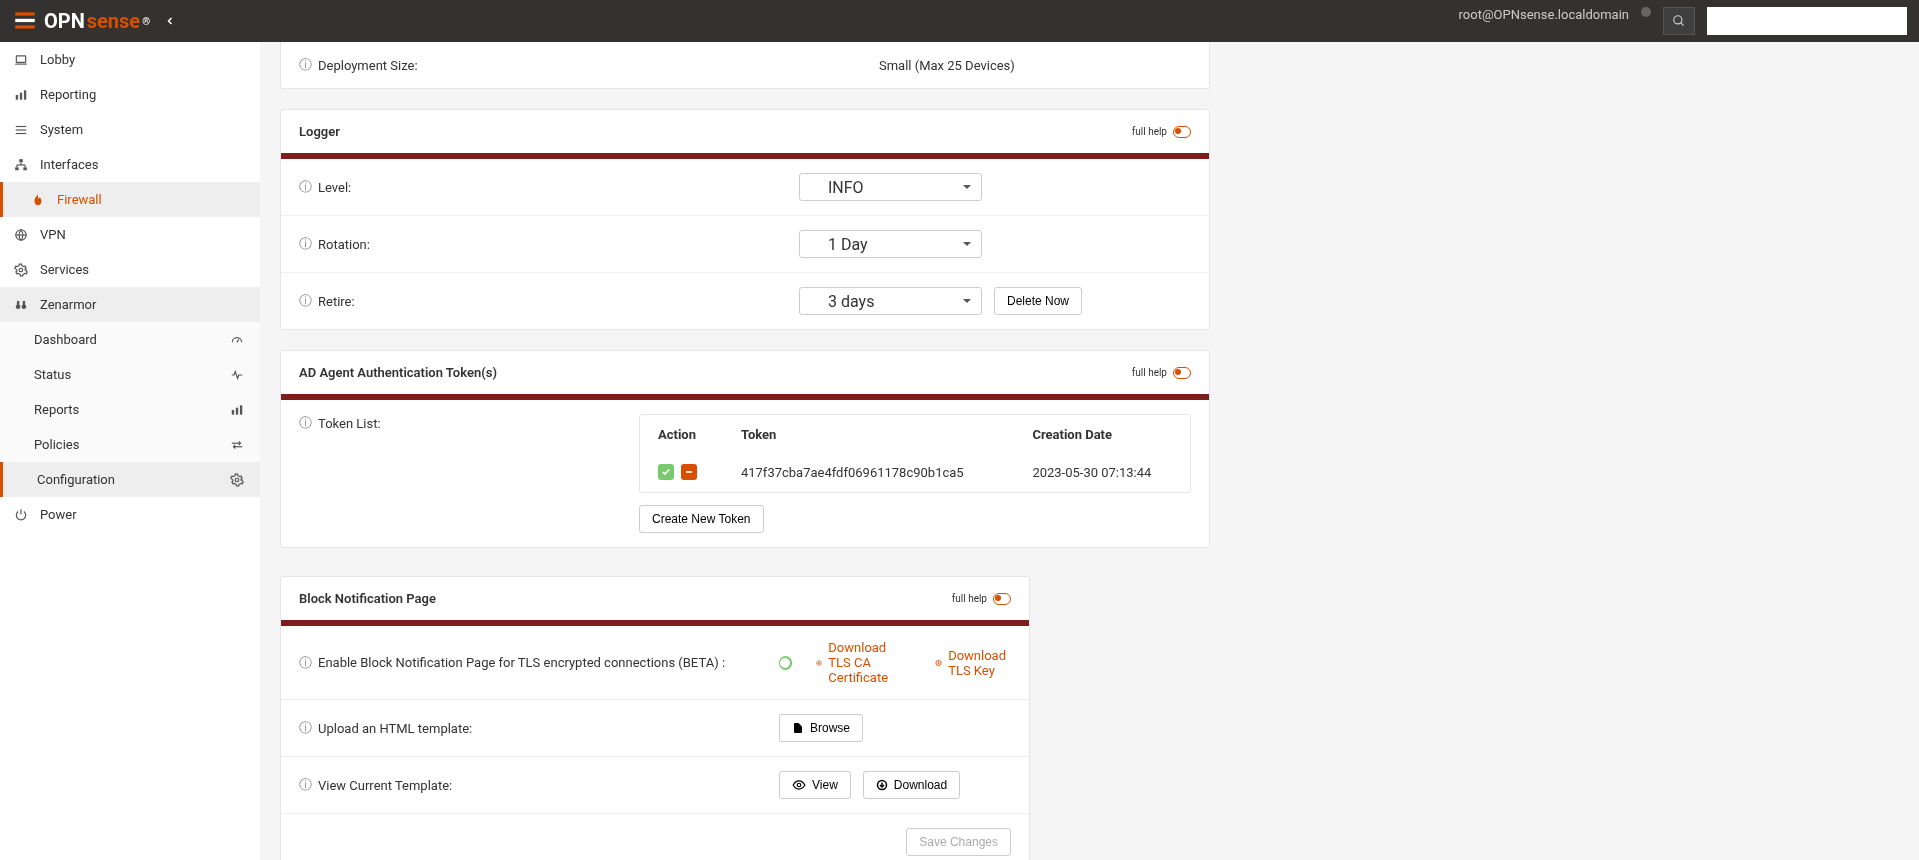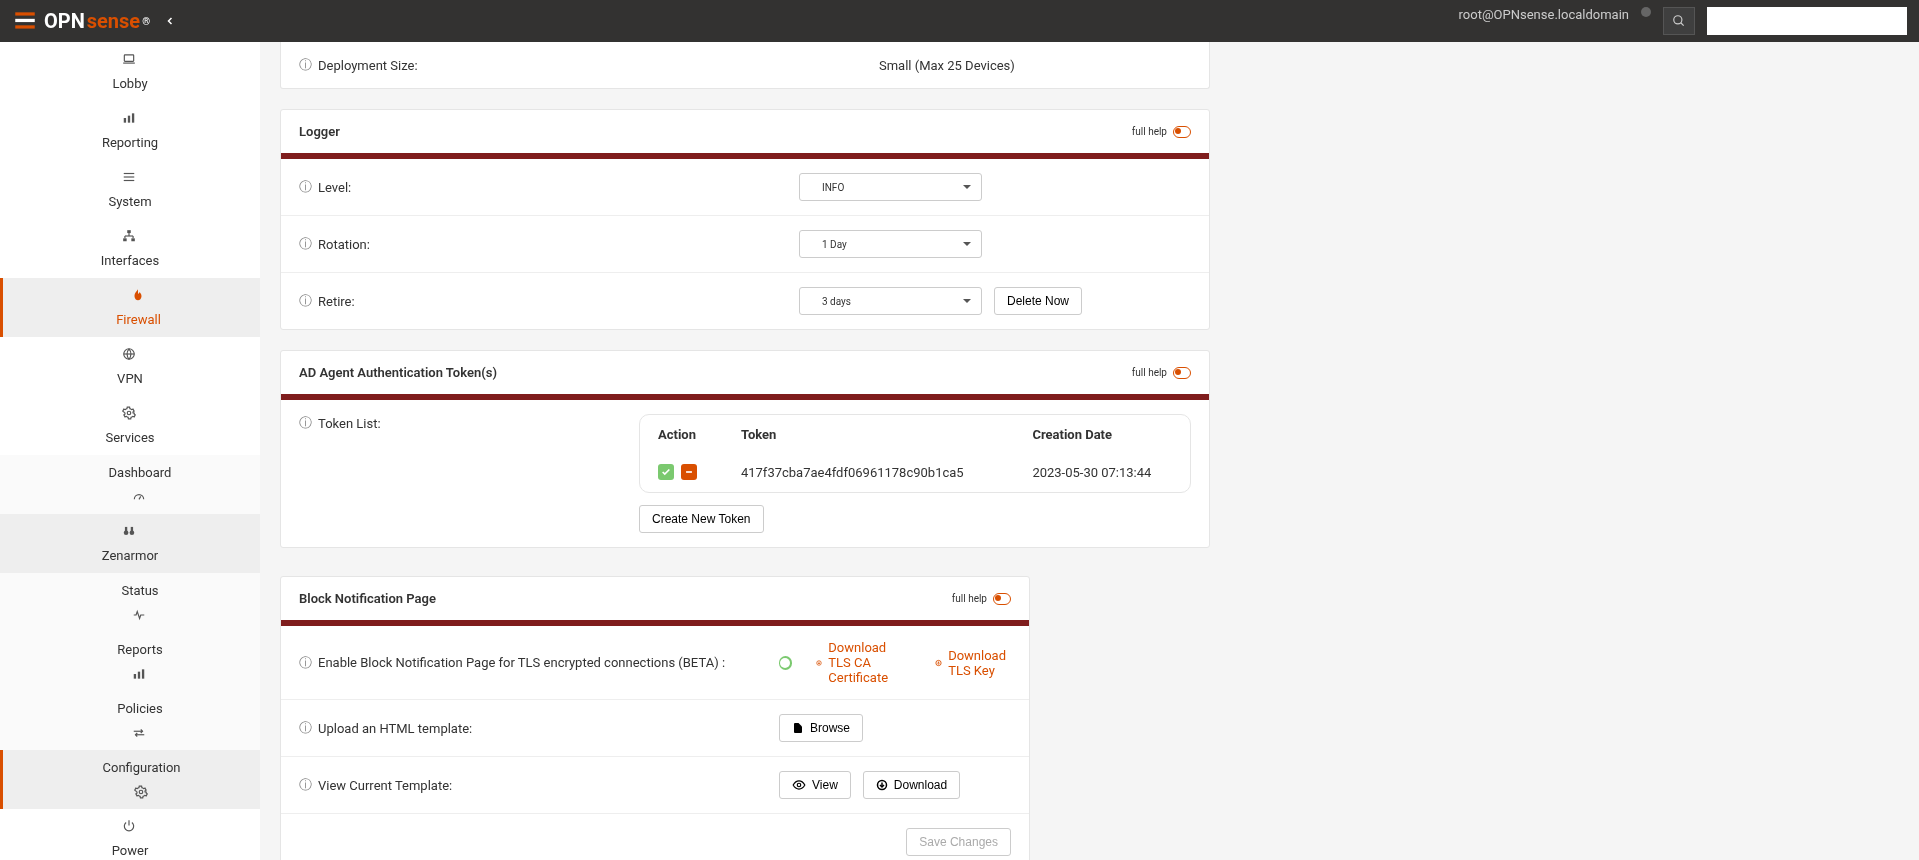--- a/index.html
+++ b/index.html
@@ -18,21 +18,21 @@
 .status-dot { width: 10px; height: 10px; border-radius: 50%; background: #666; }
 .search-btn { background: #3f3f3f; border: 1px solid #555; width: 32px; height: 28px; display: flex; align-items: center; justify-content: center; cursor: pointer; }
 .search-input { width: 200px; height: 28px; border: none; padding: 0 8px; background: #fff; }
 
 
 .container { display: flex; }
 .sidebar { width: 260px; background: #fff; min-height: calc(100vh - 42px); }
 .content { flex: 1; padding: 0 20px; }
 
 
-.nav-item { display: flex; align-items: center; padding: 10px 14px; cursor: pointer; color: #333; gap: 10px; flex-direction: column; }
+.nav-item { display: flex; align-items: center; padding: 10px 14px; cursor: pointer; color: #333; gap: 10px; }
 .nav-item.active { color: #d94f00; background: #eee; border-left: 3px solid #d94f00; padding-left: 28px; }
 .nav-item.sub { padding-left: 34px; background: #fafafa; justify-content: space-between; }
 .nav-item.sub.active-sub { background: #eee; border-left: 3px solid #d94f00; }
 .nav-item .icon { width: 16px; text-align: center; color: #555; }
 .nav-item.active .icon { color: #d94f00; }
 .nav-item.expanded { background: #eee; }
 
 
 .panel { background: #fff; border: 1px solid #e5e5e5; border-radius: 3px; margin-bottom: 20px; }
 .panel-header { padding: 14px 18px; border-bottom: 6px solid #7f1d1d; display: flex; align-items: center; justify-content: space-between; font-weight: 600; }
@@ -40,32 +40,32 @@
 .panel-row:last-child { border-bottom: none; }
 .row-label { width: 500px; display: flex; align-items: center; gap: 6px; }
 .row-value { flex: 1; display: flex; align-items: center; gap: 12px; }
 .info-icon { color: #888; font-size: 13px; }
 
 .full-help { display: flex; align-items: center; gap: 6px; font-size: 10px; font-weight: normal; color: #333; }
 .help-toggle { width: 18px; height: 12px; border: 1.5px solid #d94f00; border-radius: 8px; position: relative; }
 .help-toggle::after { content: ''; width: 6px; height: 6px; border-radius: 50%; background: #d94f00; position: absolute; left: 1px; top: 1px; }
 
 
-.select-box { position: relative; width: 183px; height: 28px; border: 1px solid #ccc; border-radius: 3px; background: #fff; display: flex; align-items: center; padding: 0 22px; cursor: pointer; font-size: 10px; }
+.select-box { position: relative; width: 183px; height: 28px; border: 1px solid #ccc; border-radius: 3px; background: #fff; display: flex; align-items: center; padding: 0 28px; cursor: pointer; font-size: 16px; }
 .select-box::after { content: ''; position: absolute; right: 10px; border-left: 4px solid transparent; border-right: 4px solid transparent; border-top: 4px solid #555; }
 .btn { padding: 6px 12px; border: 1px solid #ccc; background: #fff; border-radius: 3px; cursor: pointer; font-size: 12px; display: inline-flex; align-items: center; gap: 6px; }
 .btn.disabled { color: #aaa; cursor: not-allowed; }
 
 
 .toggle { width: 26px; height: 14px; border-radius: 10px; position: relative; cursor: pointer; }
 .toggle.on { background: #7bc96f; }
 .toggle.on::after { content: ''; width: 10px; height: 10px; border-radius: 50%; background: #fff; position: absolute; right: 2px; top: 2px; }
 
 
-.token-table { width: 100%; border: 1px solid #e5e5e5; border-radius: 10px; }
+.token-table { width: 100%; border: 1px solid #e5e5e5; border-radius: 3px; }
 .token-table th, .token-table td { padding: 10px 16px; text-align: left; font-size: 13px; }
 .token-table thead { border-bottom: 1px solid #e5e5e5; }
 .action-btn { width: 16px; height: 16px; border-radius: 3px; display: inline-flex; align-items: center; justify-content: center; color: #fff; font-size: 11px; }
 .action-btn.green { background: #7bc96f; }
 .action-btn.orange { background: #d94f00; }
 
 .link-orange { color: #d94f00; text-decoration: none; cursor: pointer; display: inline-flex; align-items: center; gap: 6px; }
 
 .save-row { padding: 14px 18px; display: flex; justify-content: flex-end; }
 
@@ -169,41 +169,41 @@
     </div>
     <div class="nav-item">
       <span class="icon">
           <svg width="14" height="14" viewBox="0 0 24 24" fill="none" stroke="currentColor" stroke-width="2">
             <circle cx="12" cy="12" r="3"></circle>
             <path d="M19 12a7 7 0 00-.2-1.7l2-1.5-2-3.5-2.3 1a7 7 0 00-3-1.7L13 2h-4l-.5 2.6a7 7 0 00-3 1.7l-2.3-1-2 3.5 2 1.5A7 7 0 005 12c0 .6 0 1.1.2 1.7l-2 1.5 2 3.5 2.3-1a7 7 0 003 1.7L11 22h4l.5-2.6a7 7 0 003-1.7l2.3 1 2-3.5-2-1.5c.1-.6.2-1.1.2-1.7z"></path>
           </svg>
         </span>
       <span>Services</span>
     </div>
-    <div class="nav-item sub">
-      <span>Dashboard</span>
-      <span class="icon">
-          <svg width="14" height="14" viewBox="0 0 24 24" fill="none" stroke="currentColor" stroke-width="2">
-            <path d="M4 16a8 8 0 0116 0"></path>
-            <line x1="12" y1="16" x2="15" y2="11"></line>
-          </svg>
-        </span>
-    </div>
-
     <div class="nav-item expanded">
       <span class="icon">
           <svg width="14" height="14" viewBox="0 0 24 24" fill="currentColor">
             <circle cx="7" cy="15" r="4"></circle>
             <circle cx="17" cy="15" r="4"></circle>
             <rect x="5" y="5" width="4" height="7"></rect>
             <rect x="15" y="5" width="4" height="7"></rect>
           </svg>
         </span>
       <span>Zenarmor</span>
     </div>
+
+    <div class="nav-item sub">
+      <span>Dashboard</span>
+      <span class="icon">
+          <svg width="14" height="14" viewBox="0 0 24 24" fill="none" stroke="currentColor" stroke-width="2">
+            <path d="M4 16a8 8 0 0116 0"></path>
+            <line x1="12" y1="16" x2="15" y2="11"></line>
+          </svg>
+        </span>
+    </div>
     <div class="nav-item sub">
       <span>Status</span>
       <span class="icon">
           <svg width="14" height="14" viewBox="0 0 24 24" fill="none" stroke="currentColor" stroke-width="2">
             <path d="M3 12h4l2-6 4 12 2-6h6"></path>
           </svg>
         </span>
     </div>
     <div class="nav-item sub">
       <span>Reports</span>
@@ -236,33 +236,20 @@
         </span>
     </div>
     <div class="nav-item">
       <span class="icon">
           <svg width="14" height="14" viewBox="0 0 24 24" fill="none" stroke="currentColor" stroke-width="2">
             <path d="M17 6a8 8 0 11-10 0"></path>
             <line x1="12" y1="2" x2="12" y2="11"></line>
           </svg>
         </span>
       <span>Power</span>
-    </div>
-    <div class="nav-item">
-      <span class="icon">
-          <svg width="14" height="14" viewBox="0 0 24 24" fill="none" stroke="currentColor" stroke-width="2">
-            <circle cx="12" cy="12" r="9"></circle>
-            <circle cx="12" cy="12" r="4"></circle>
-            <line x1="5" y1="5" x2="9" y2="9"></line>
-            <line x1="15" y1="15" x2="19" y2="19"></line>
-            <line x1="5" y1="19" x2="9" y2="15"></line>
-            <line x1="15" y1="9" x2="19" y2="5"></line>
-          </svg>
-        </span>
-      <span>Help</span>
     </div>
   </div>
 
   <div class="content">
     <div style="max-width: 930px;">
 
       <div class="panel" style="margin-top:0; border-top:none; border-radius:0 0 3px 3px;">
         <div class="panel-row">
           <div class="row-label" style="width:580px;">
             <span class="info-icon">ⓘ</span>

